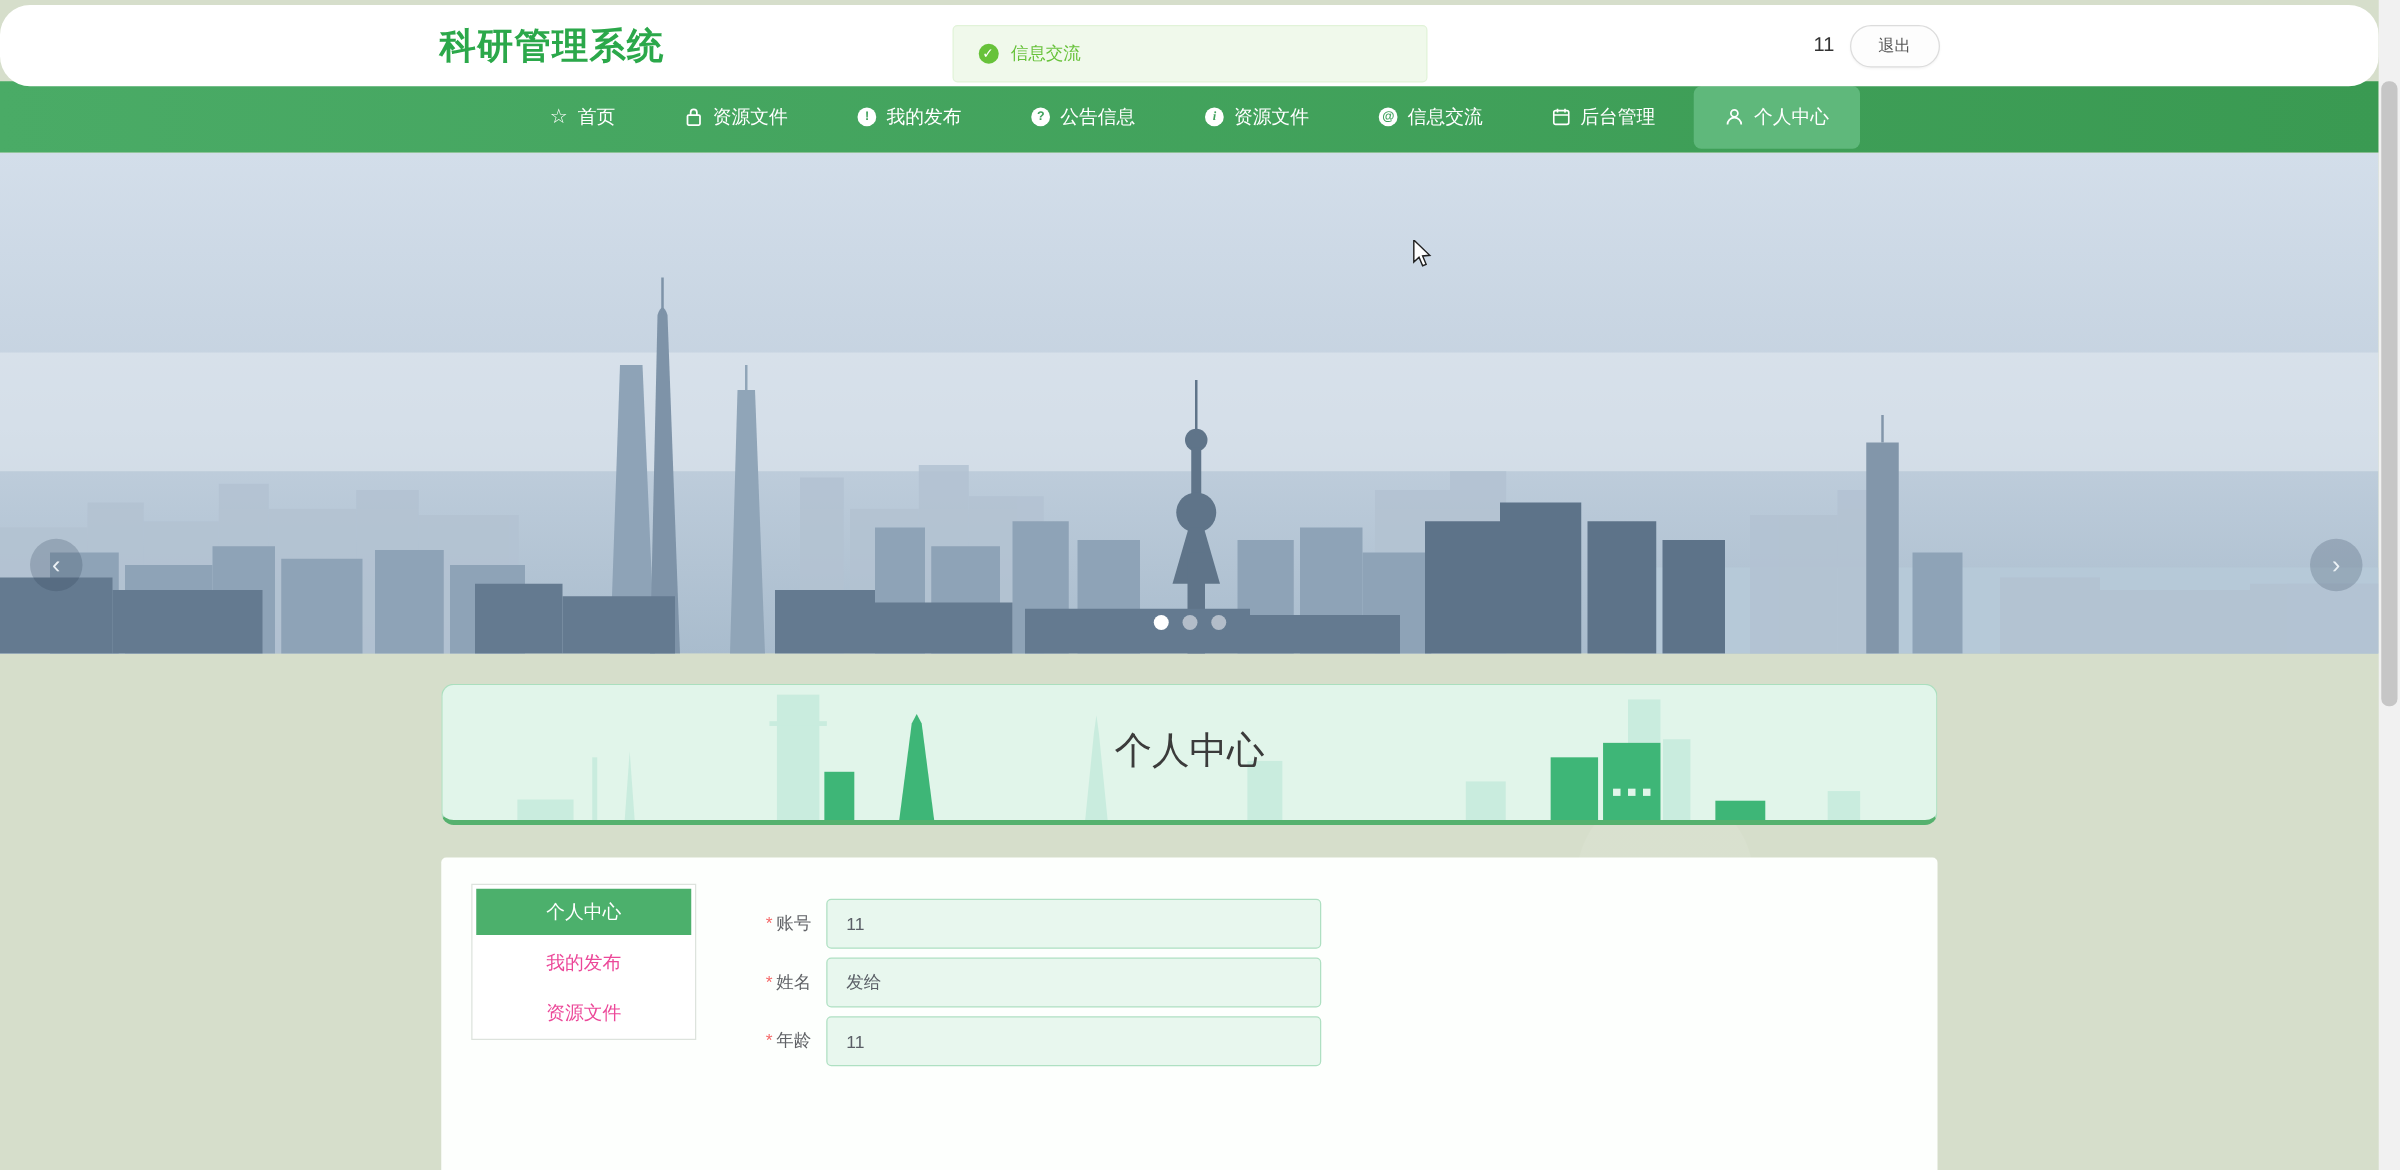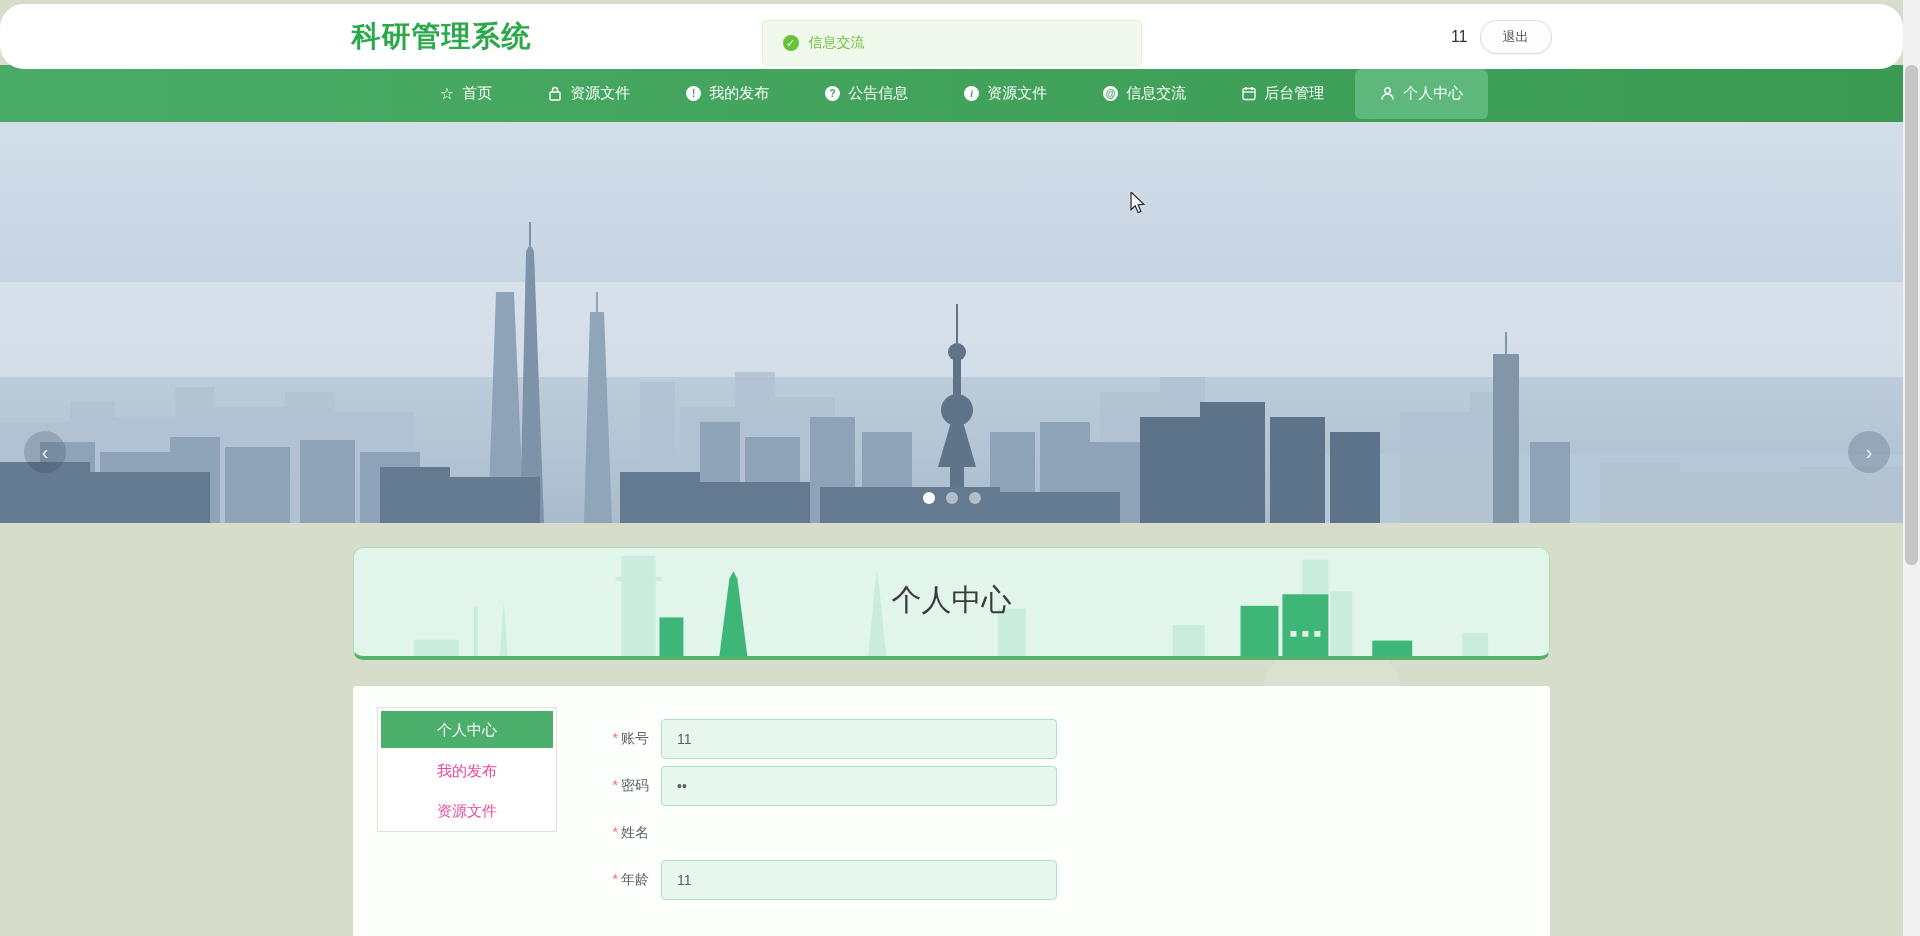--- a/index.html
+++ b/index.html
@@ -294,25 +294,22 @@
         <div class="side-item active">个人中心</div>
         <div class="side-item">我的发布</div>
         <div class="side-item">资源文件</div>
       </div>
     <div class="form" id="form-rows">
         <div class="form-row">
           <span class="form-label"><span class="req">*</span>账号</span>
           <input class="form-input" value="11" style="">
         </div>
         <div class="form-row">
-          <span class="form-label"><span class="req">*</span>密码</span>
-          <input class="form-input" value="••" style="">
-        </div>
-        <div class="form-row">
           <span class="form-label"><span class="req">*</span>姓名</span>
+          <input class="form-input" value="发给" style="">
         </div>
         <div class="form-row">
           <span class="form-label"><span class="req">*</span>年龄</span>
           <input class="form-input" value="11" style="">
         </div>
       </div>
   </div>
 
   <div class="cursor">
     <svg width="18" height="22" viewBox="0 0 12 19">

